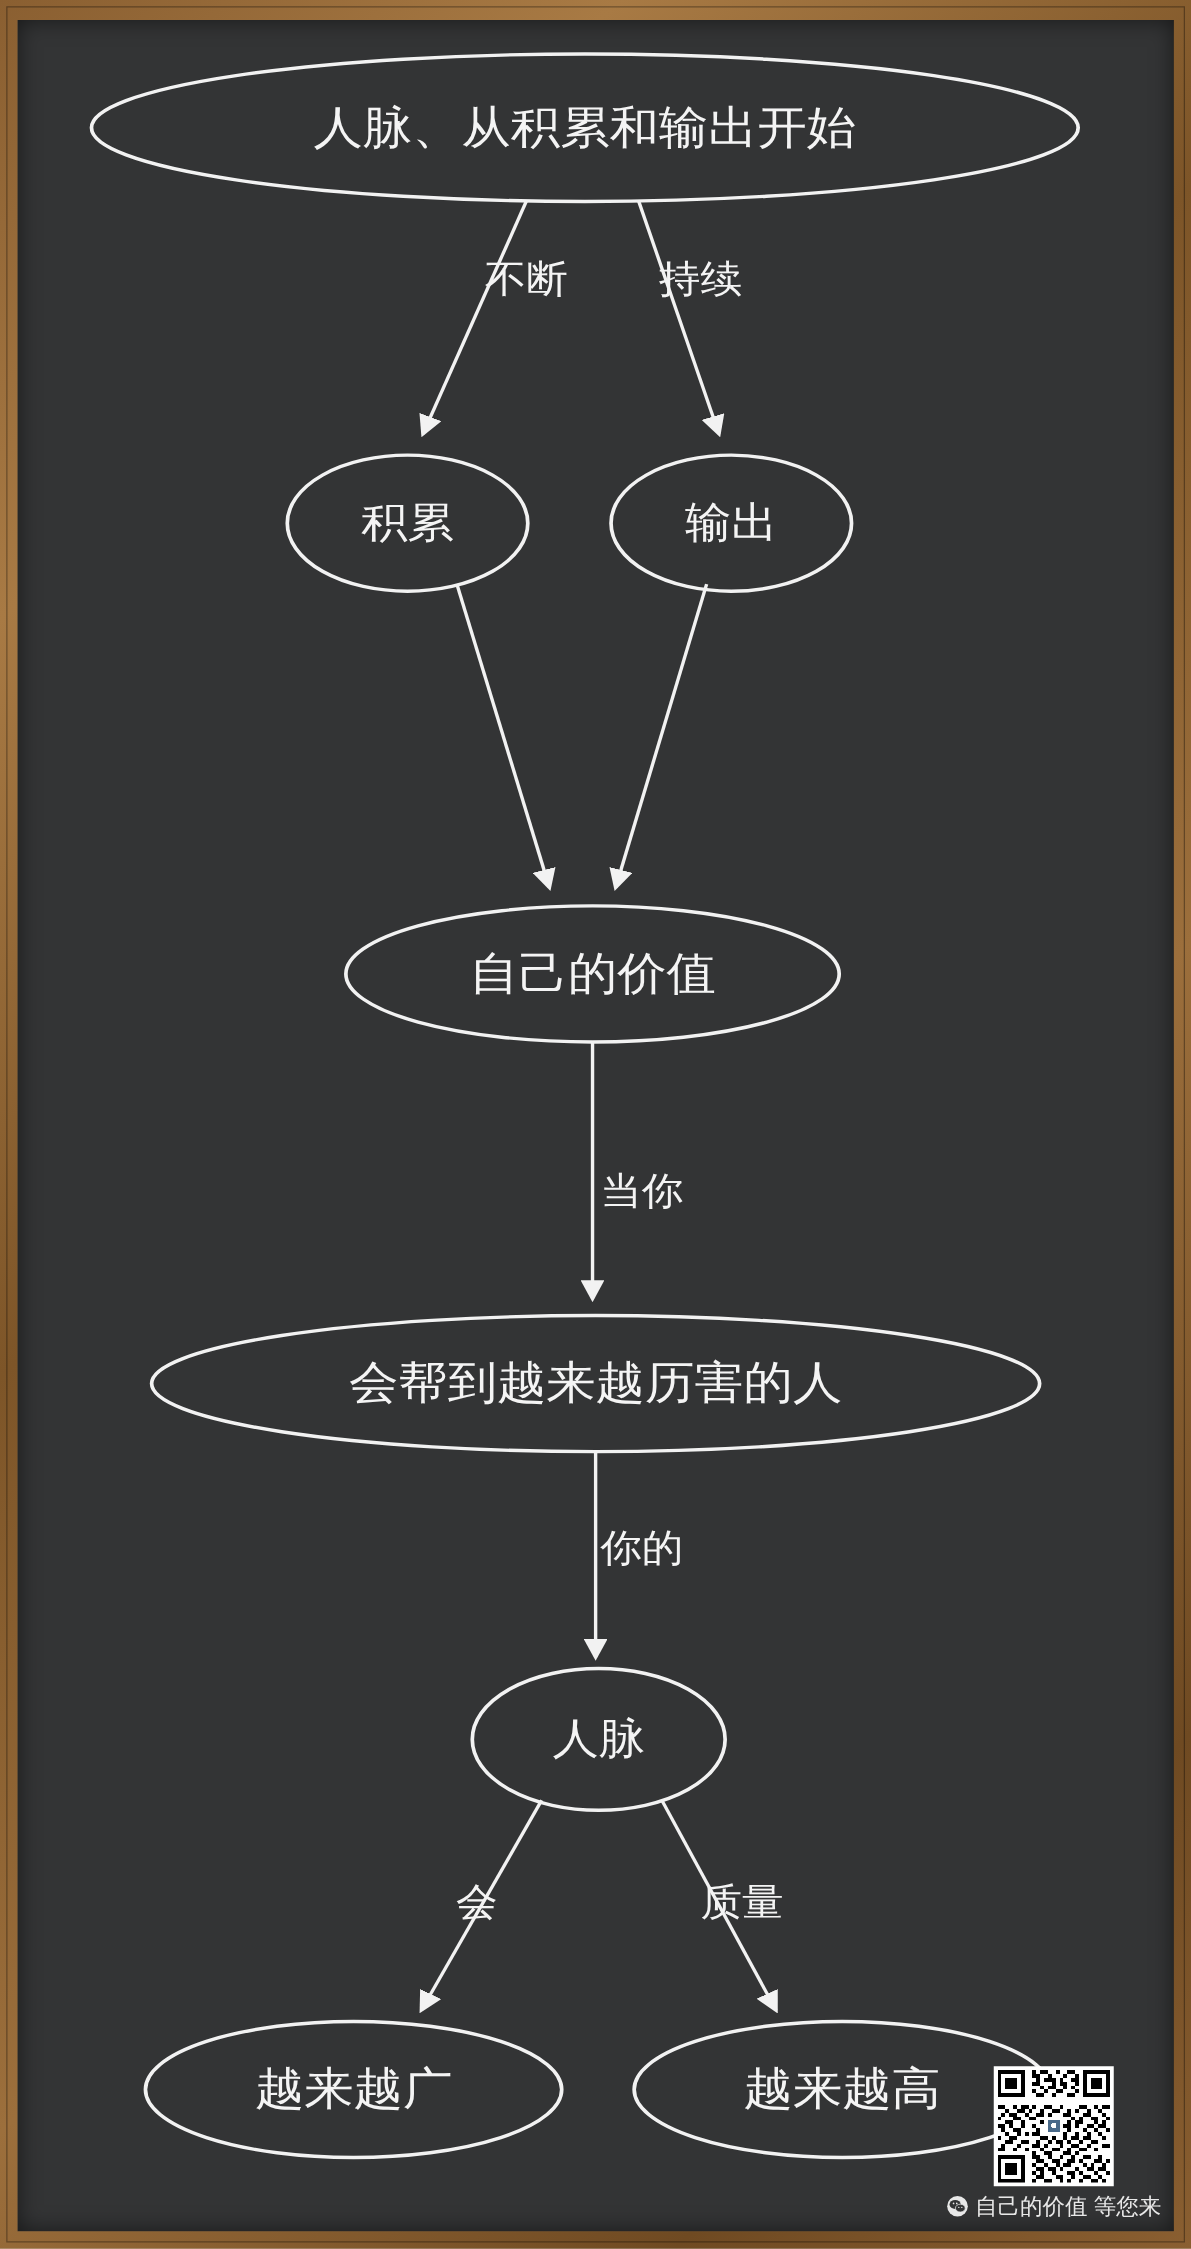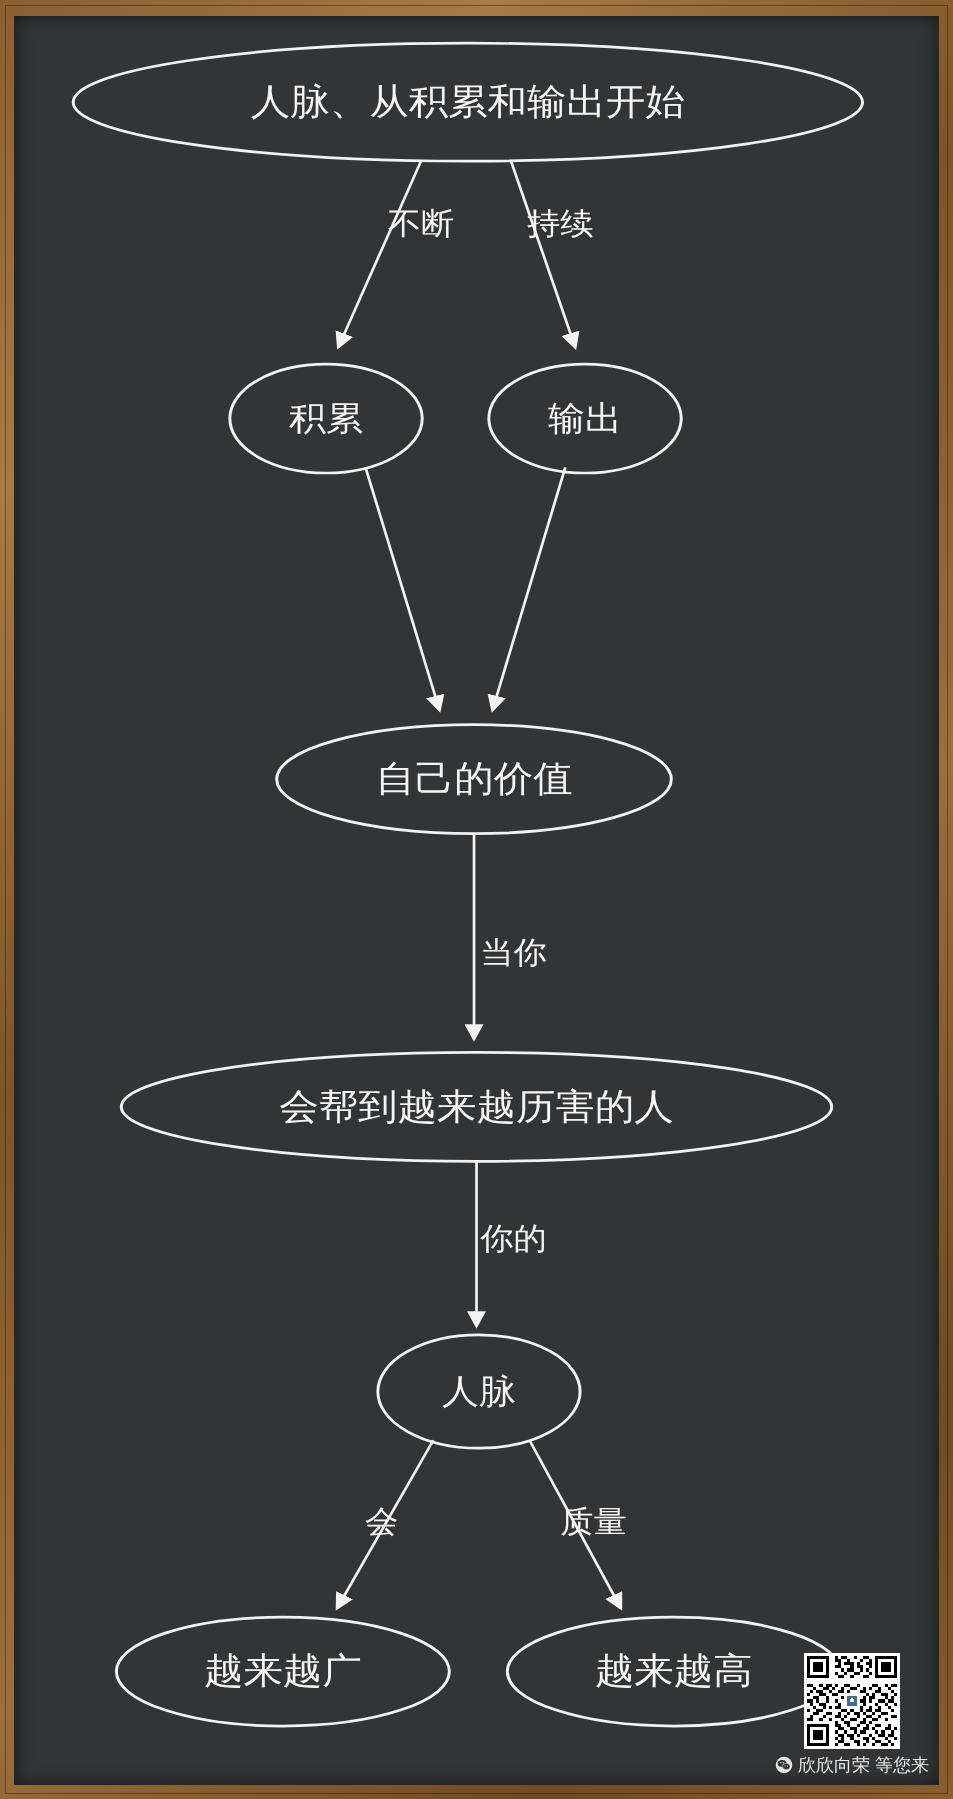--- a/index.html
+++ b/index.html
@@ -400,18 +400,18 @@
       <div id="wm-text-row">
         <svg id="wm-logo" viewBox="0 0 24 24">
           <circle cx="12" cy="12" r="11" fill="#e8e8e8"></circle>
           <ellipse cx="9.5" cy="10" rx="6" ry="4.8" fill="#333435"></ellipse>
           <ellipse cx="15" cy="14" rx="5.2" ry="4.2" fill="#333435" stroke="#e8e8e8" stroke-width="0.8"></ellipse>
           <circle cx="7.8" cy="9" r="0.9" fill="#e8e8e8"></circle>
           <circle cx="11.2" cy="9" r="0.9" fill="#e8e8e8"></circle>
           <circle cx="13.4" cy="13.2" r="0.7" fill="#e8e8e8"></circle>
           <circle cx="16.6" cy="13.2" r="0.7" fill="#e8e8e8"></circle>
         </svg>
-        <span>欣欣向荣 等您来</span>
+        <span>自己的价值 等您来</span>
       </div>
     </div>
 
   </div>
 </div>
 
 </body></html>

